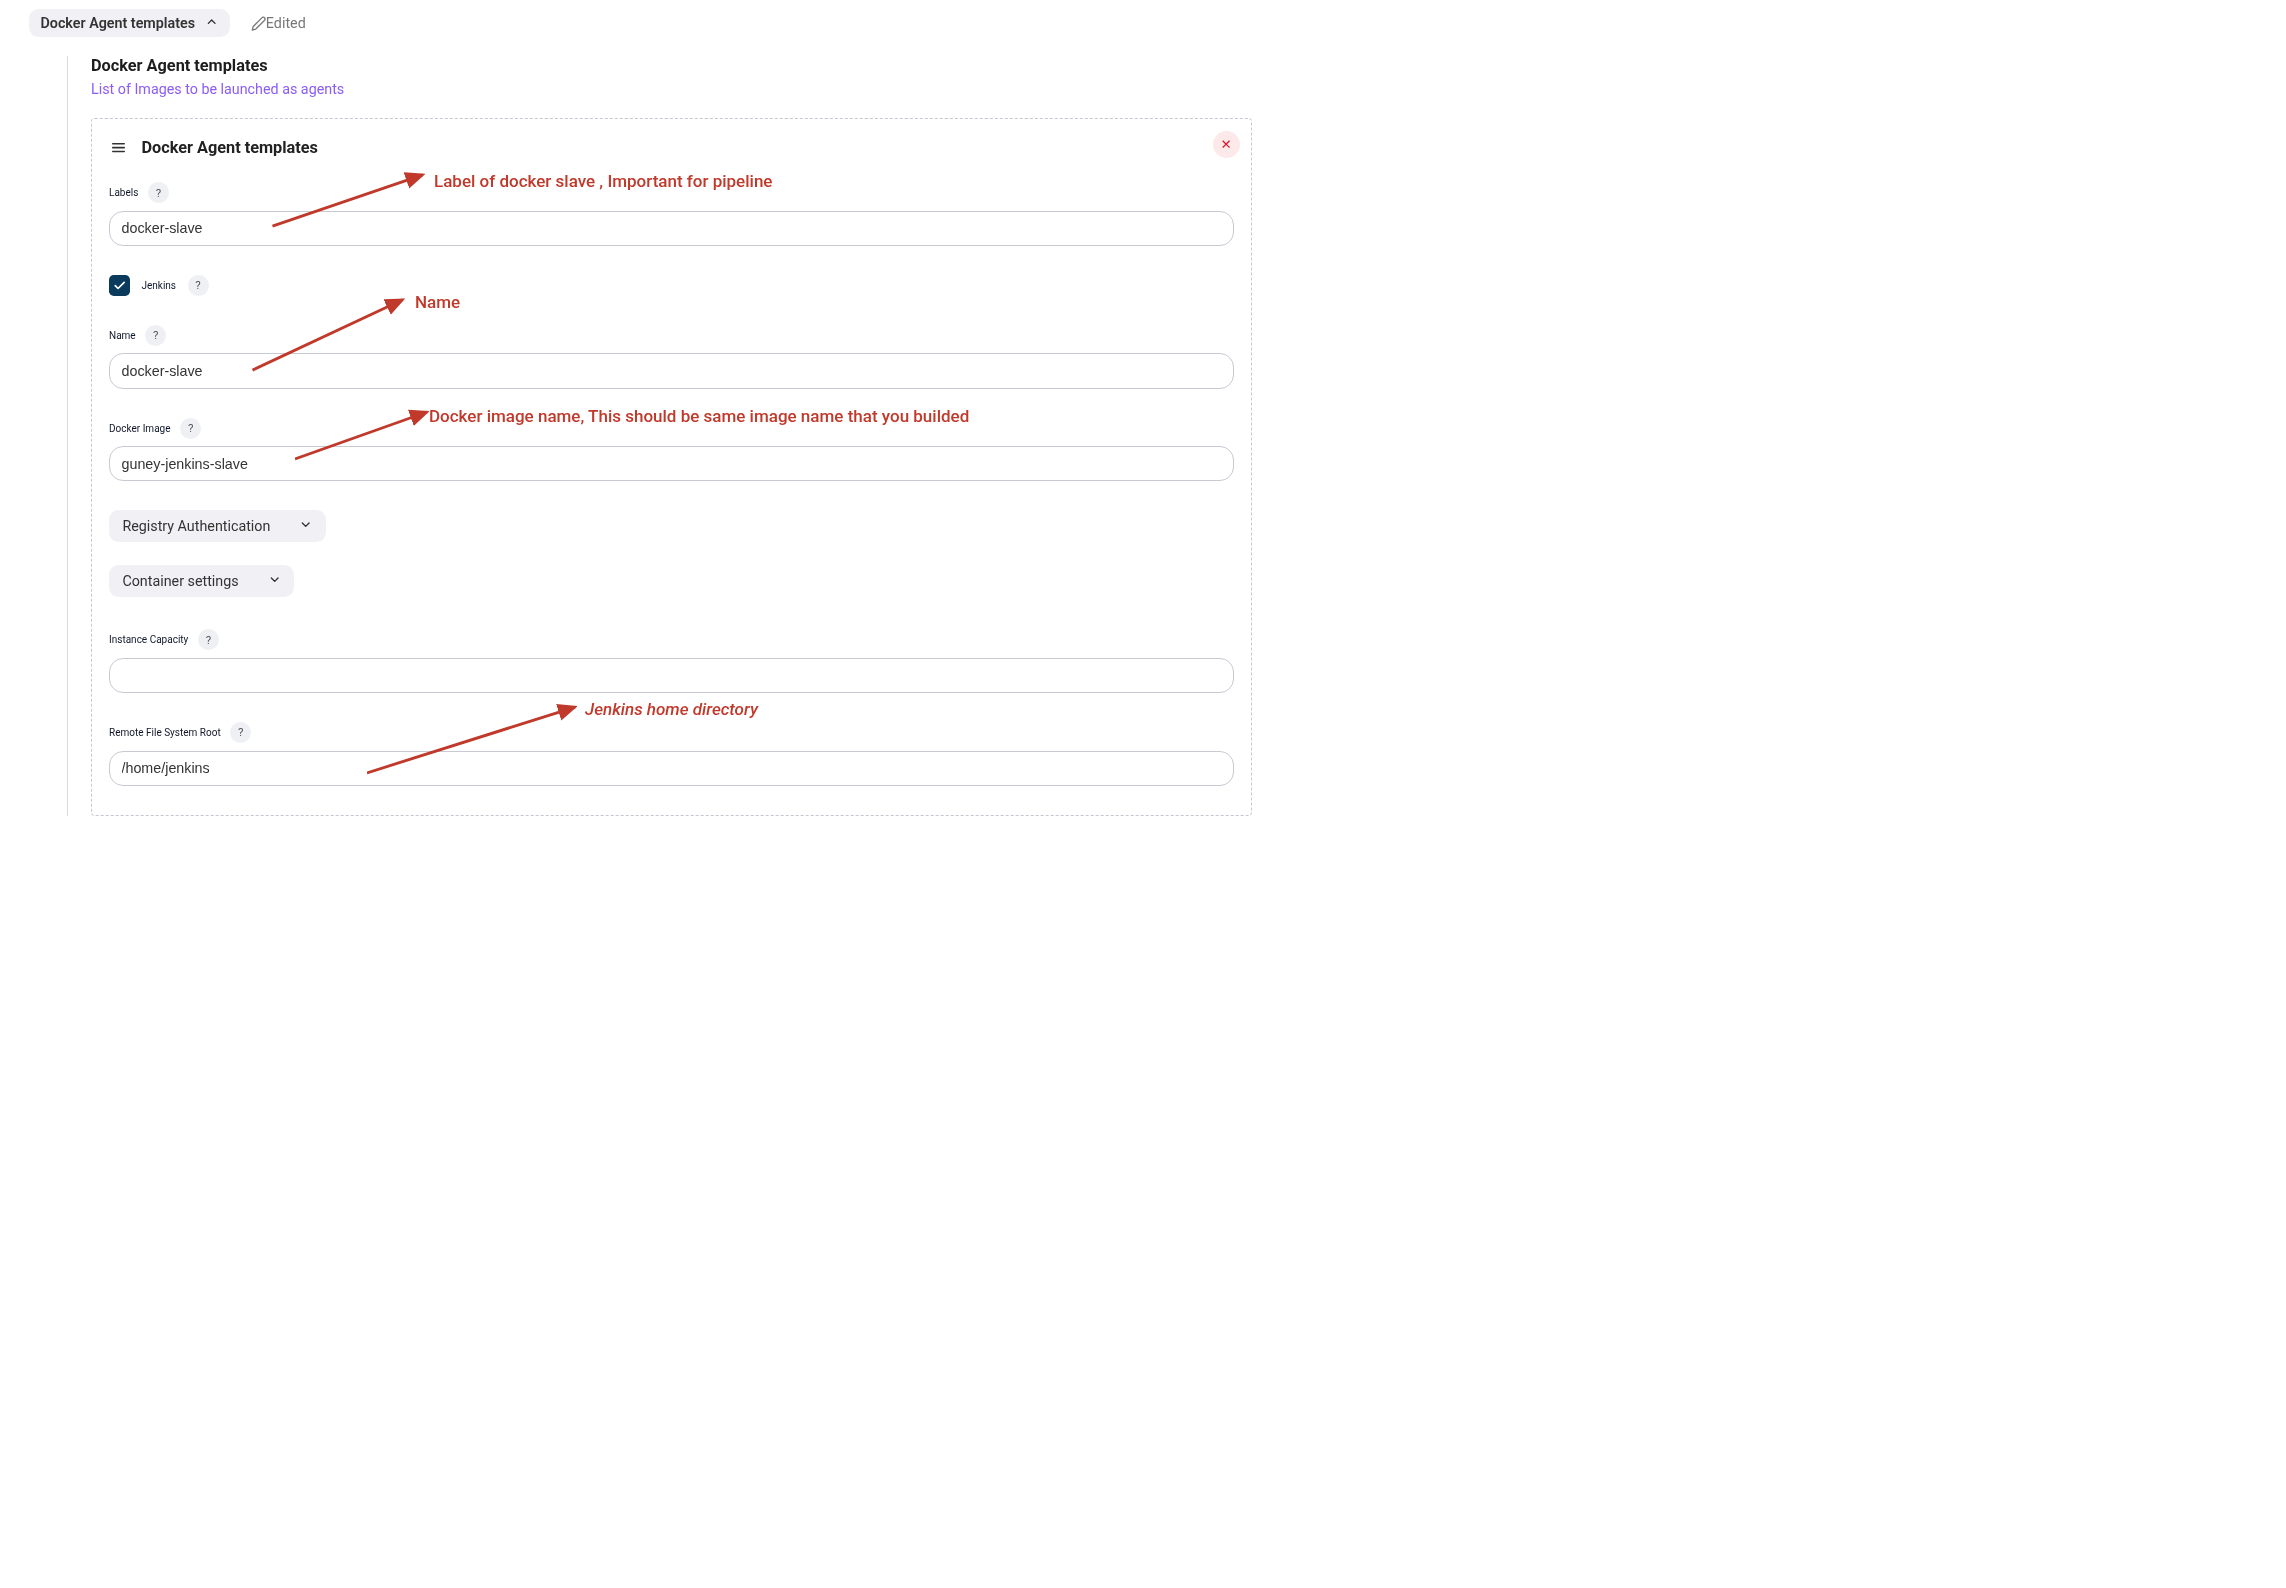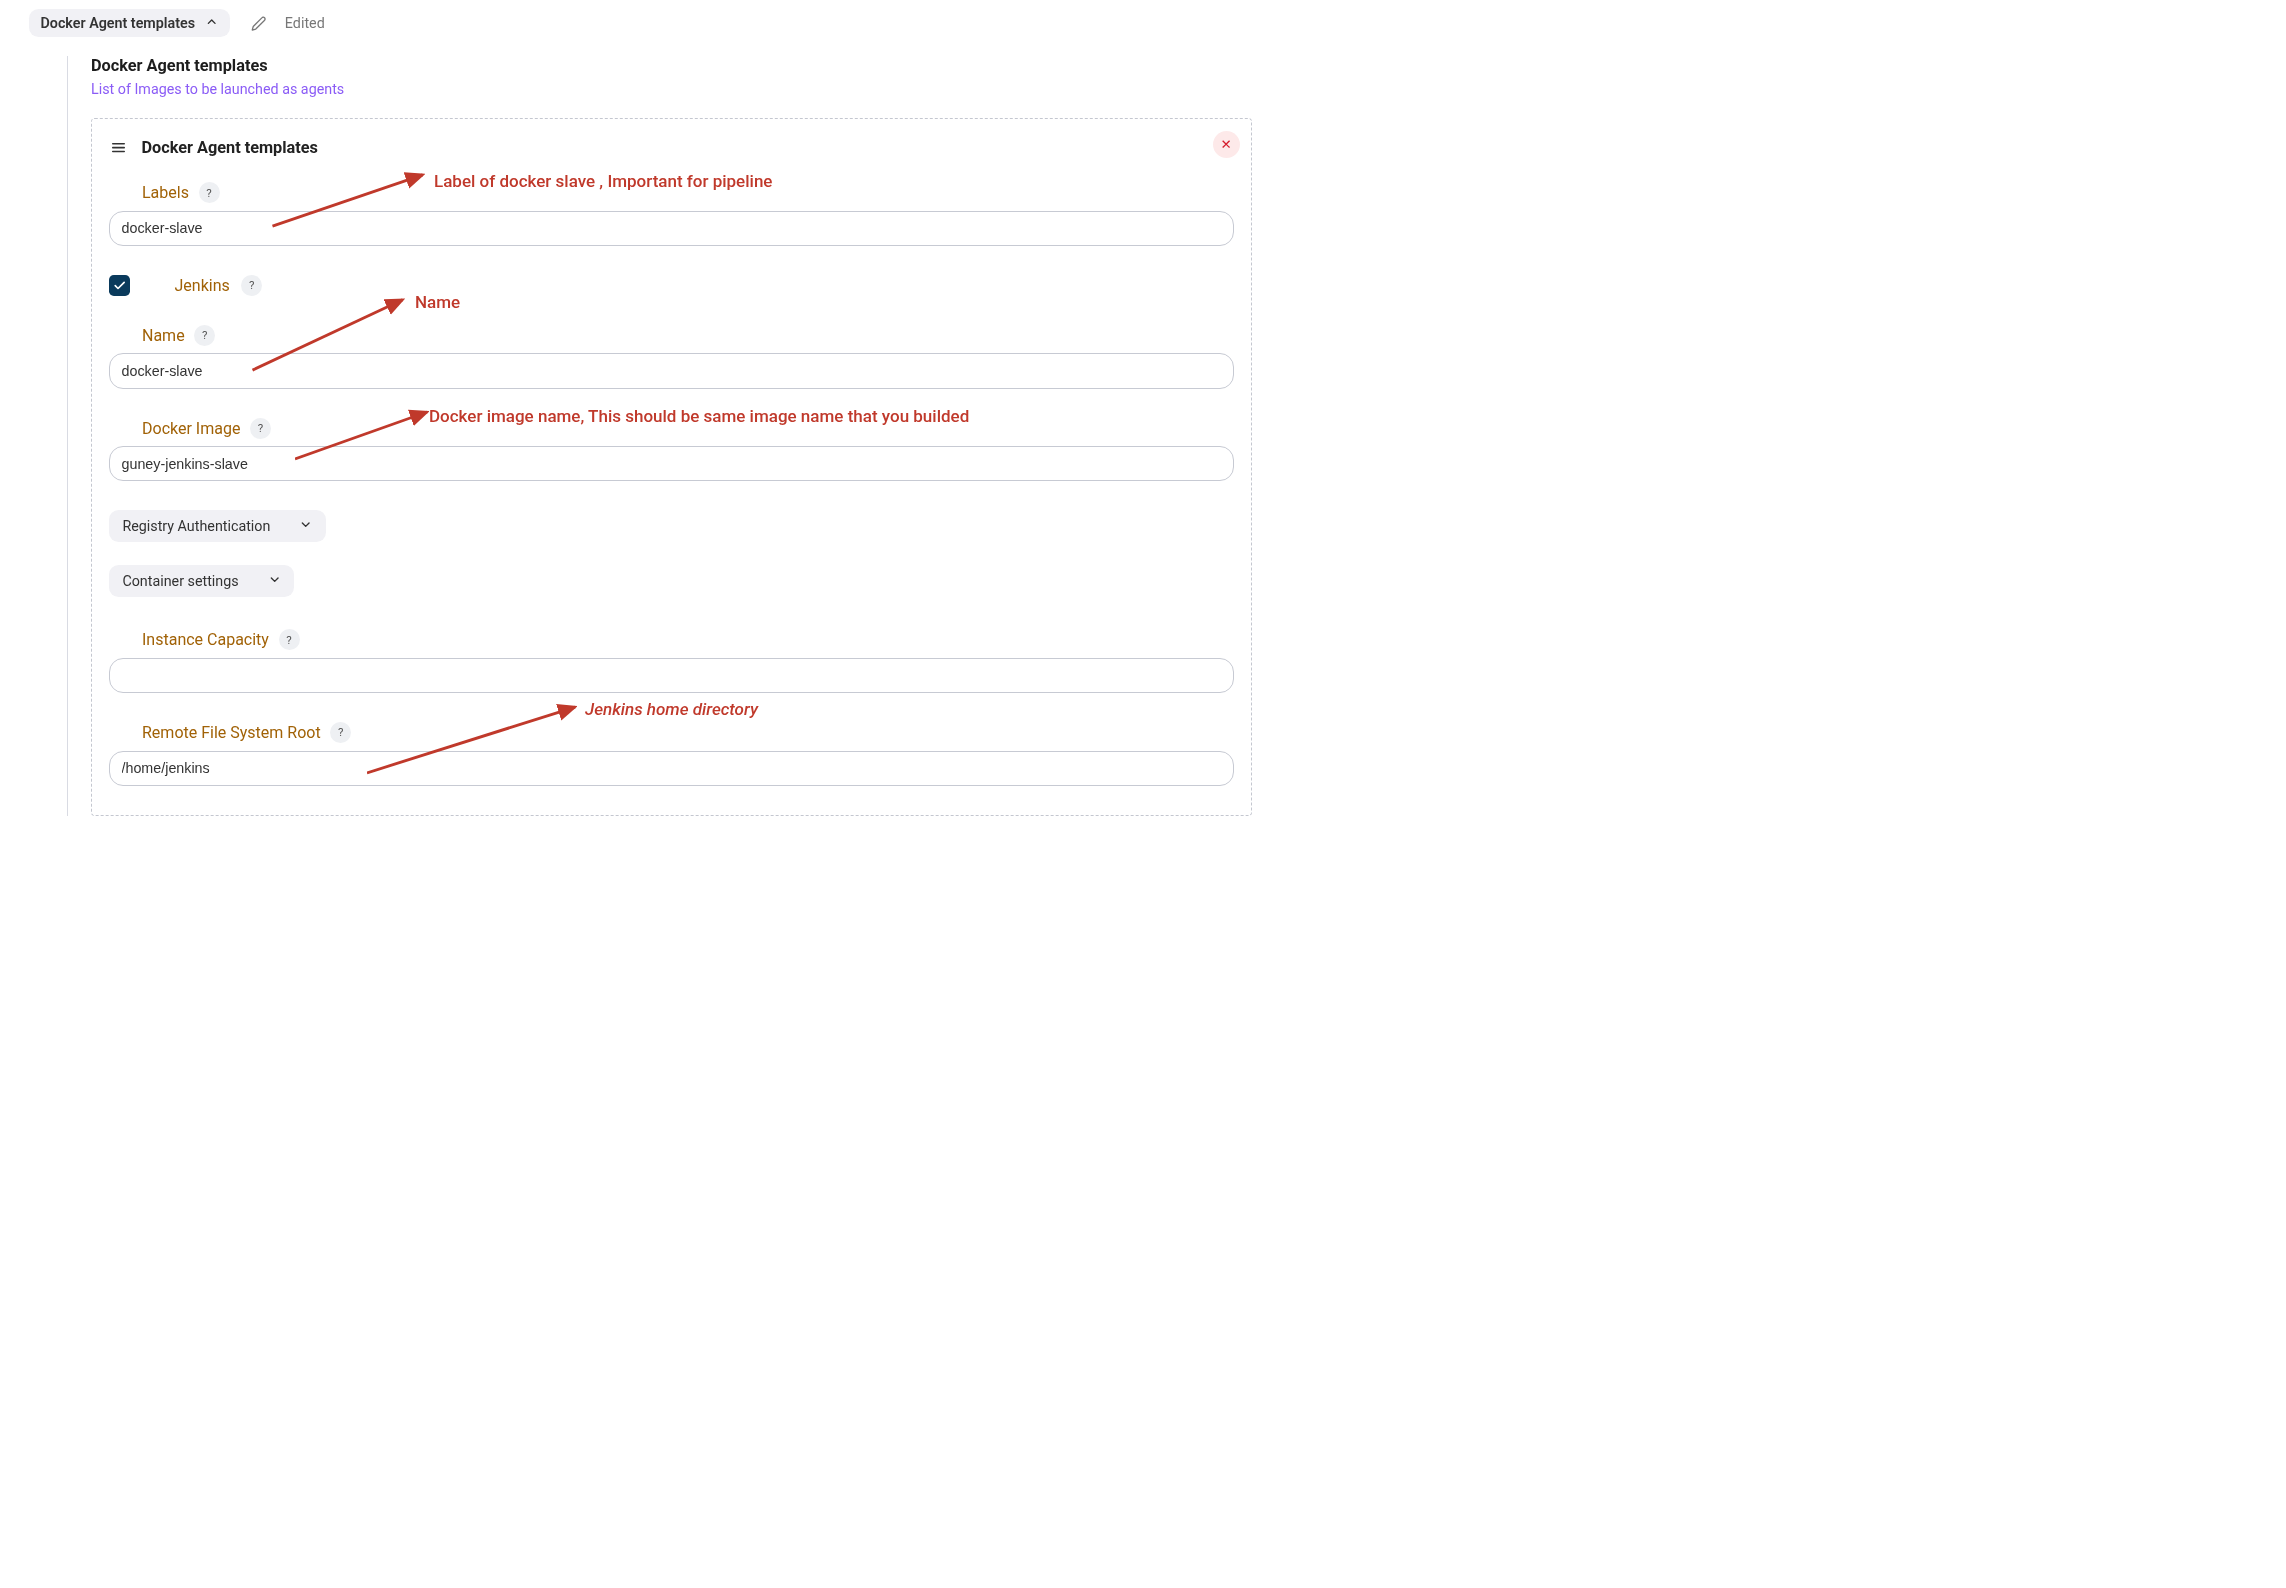--- a/index.html
+++ b/index.html
@@ -24,21 +24,21 @@
     border-radius:9.6px;
     padding: 5.7px 11.5px;
     font-weight:600;
     font-size:14.3px;
     color:#333;
     cursor:pointer;
   }
   .edited {
     display:inline-flex;
     align-items:center;
-    gap:19px;
+    gap:0;
     color:#777;
     font-size:14.3px;
   }
   .edited svg { stroke:#777; }
   .main-col { margin-left: 38px; border-left:1px solid #d9dbe3; padding-left:23px; }
   .section-title { font-size:16.3px; font-weight:700; color:#1d1d1d; margin-top:3.8px; }
   .section-sub { color:#8b5cf6; font-size:14.3px; margin:5.7px 0 21px 0; }
   .dashed-box {
     border:1px dashed #c4c7d0;
     border-radius:3.8px;
@@ -55,21 +55,21 @@
   .dashed-title { font-size:16.3px; font-weight:700; }
   .close-chip {
     width:27px; height:27px; border-radius:50%;
     background:#fde9e9; color:#d51c2c;
     display:flex; align-items:center; justify-content:center;
     position:absolute; right:11.5px; top:11.5px; cursor:pointer;
     font-size:13.4px; font-weight:400;
   }
   .field { margin-bottom:29px; }
   .field-label-row { display:flex; align-items:center; gap:9.6px; margin-bottom:7.6px; }
-  .field-label { font-weight:400; font-size:16px; color:#a16207;margin-left:33px; }
+  .field-label { font-weight:400; font-size:10px; color:#0f172a; }
   .help {
     width:21px; height:21px; border-radius:50%;
     background:#eef0f3; color:#555;
     display:inline-flex; align-items:center; justify-content:center;
     font-size:11.5px; cursor:pointer;
   }
   .text-input {
     width:100%;
     border:1px solid #c7cad3;
     border-radius:14px;

